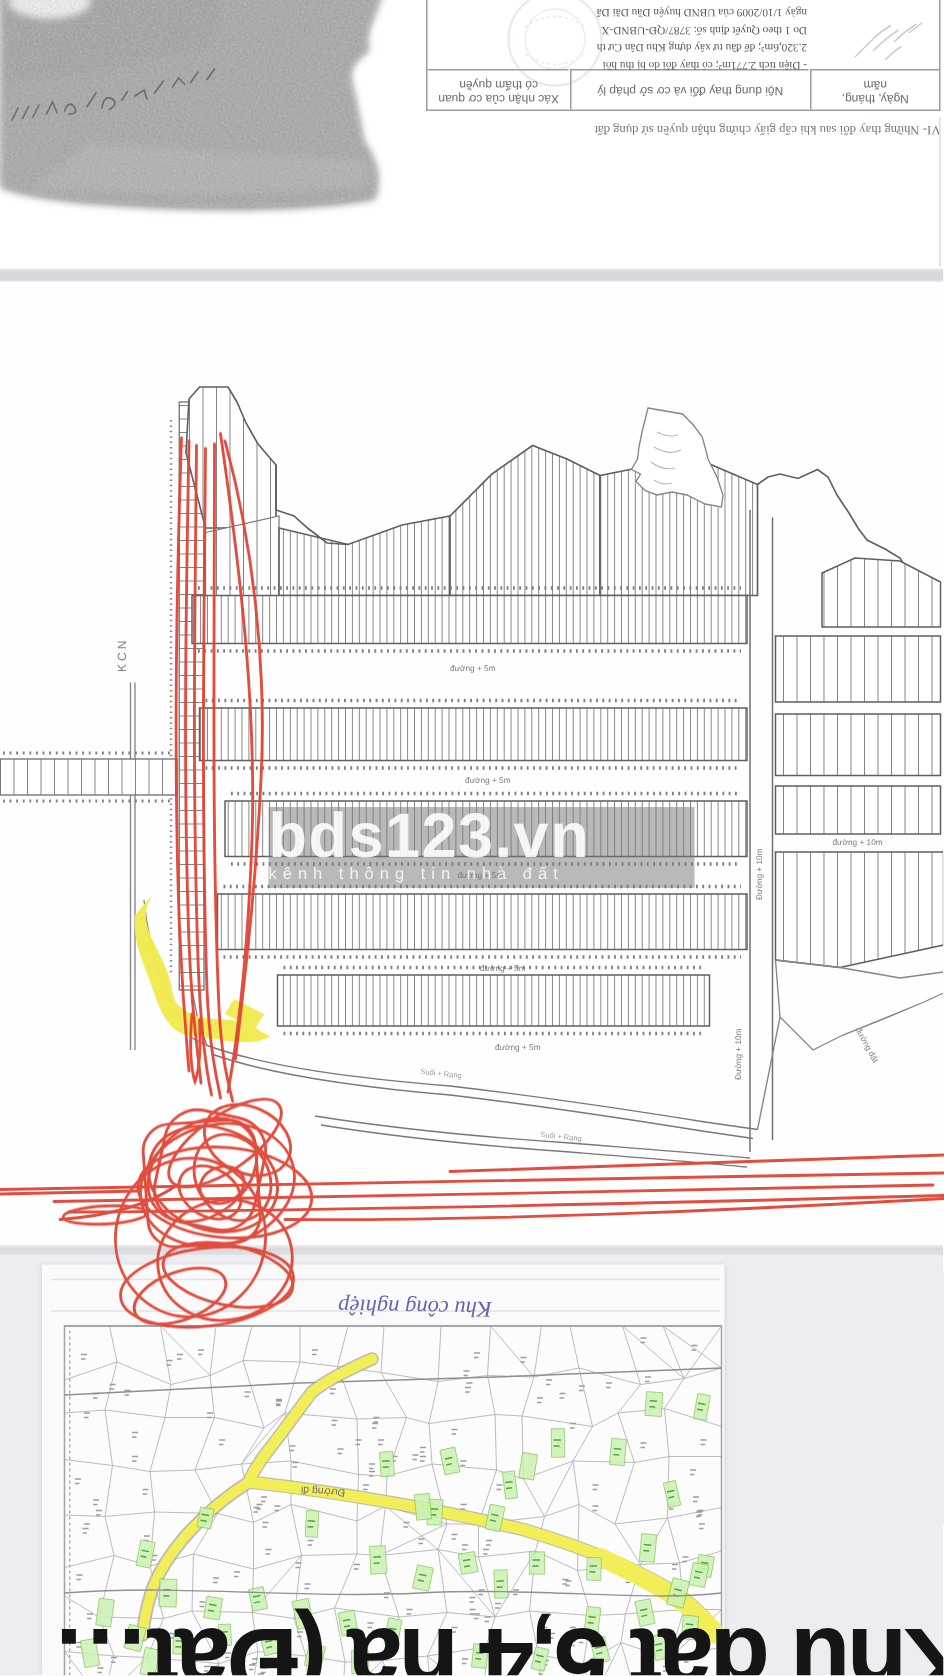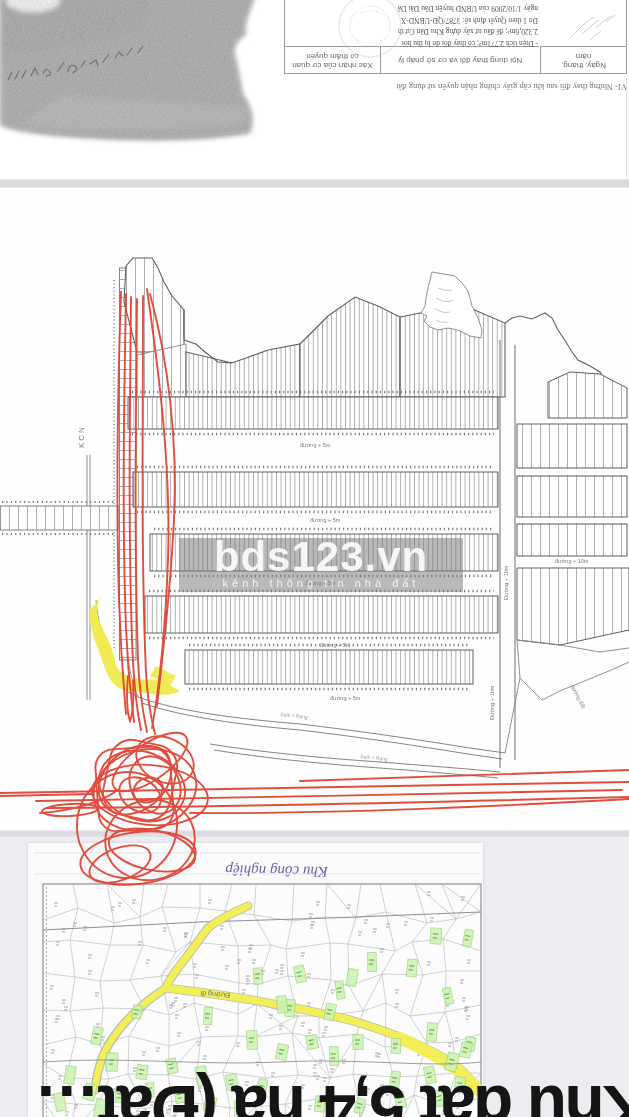--- a/index.html
+++ b/index.html
@@ -163,21 +163,21 @@
       <line x1="2" y1="534" x2="114" y2="534" stroke="#7b7b80" stroke-width="2" stroke-dasharray="1.2,3.2"></line>
       <text transform="rotate(-90 84 448)" x="84" y="448" font-size="8" fill="#808085" letter-spacing="2">KCN</text>
 
       <path d="M96,600 C100,640 112,668 128,692 L138,697 M128,660 L132,680 L138,697" fill="none" stroke="#85858a" stroke-width="0.9"></path>
 
       <path d="M102,596 C90,614 104,628 110,644 C118,664 112,666 124,674 C138,683 154,677 166,683 L180,691 C166,699 146,692 130,691 C114,690 108,678 102,660 C96,642 88,628 90,610 Z" fill="#efea4e" opacity="0.97"></path>
       <path d="M156,666 l20,10 l-6,10 l-20,-10 Z" fill="#efea4e" opacity="0.95"></path>
       </g>
     </svg>
 
-    <div class="abs" style="left:179px;top:350px;width:284px;height:54px;background:rgba(120,120,123,0.52);color:rgba(255,255,255,0.88);text-align:center;">
+    <div class="abs" style="left:179px;top:350px;width:284px;height:54px;background:rgba(120,120,123,0.52);color:rgba(255,255,255,0.88);">
       <div style="font-size:42px;font-weight:bold;letter-spacing:1px;line-height:38px;margin-top:0px;">bds123.vn</div>
       <div style="font-size:11px;letter-spacing:4px;line-height:14px;color:rgba(255,255,255,0.82);">kênh thông tin nhà đất</div>
     </div>
   </div>
 
   <div class="abs" style="left:0;top:830px;width:629px;height:7px;background:linear-gradient(#ebebee,#d9d9de 40%,#e2e2e6);"></div>
 
   <div class="abs" style="left:0;top:837px;width:629px;height:280px;background:#ededf1;overflow:hidden;">
 
     <div class="abs" style="left:28px;top:6px;width:455px;height:274px;background:#fafafa;box-shadow:0 0 3px rgba(0,0,0,0.12);"></div>

